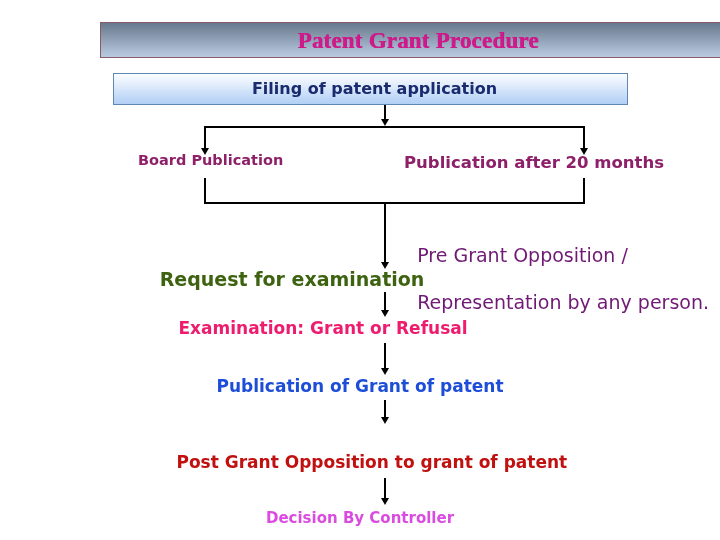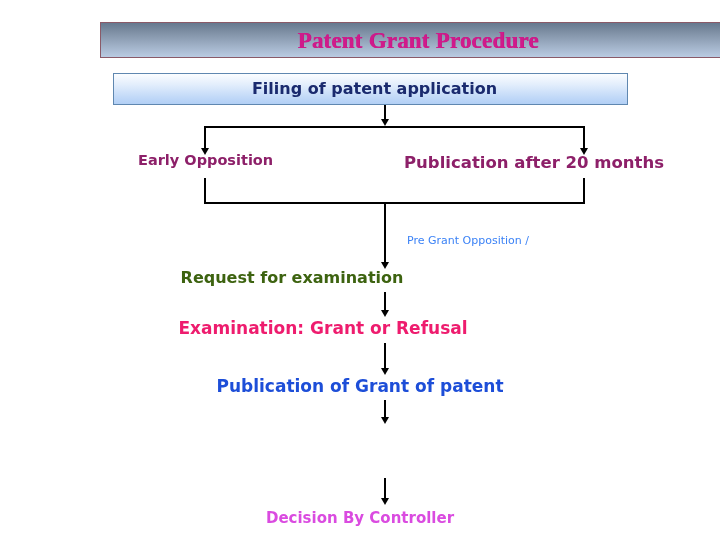--- a/index.html
+++ b/index.html
@@ -108,31 +108,31 @@
   }
   .lbl-after18 {
     left: 404px;
     top: 154px;
     font-size: 16.5px;
     color: #8d2069;
   }
   .lbl-pregrant {
     left: 393px;
     top: 220px;
-    font-size: 11px;
+    font-size: 19px;
     font-weight: normal;
-    color: #3b82f6;
+    color: #701a75;
     text-align: left;
     line-height: 1.25;
   }
   .lbl-request {
     left: 0px;
     top: 269px;
     width: 584px;
-    font-size: 16px;
+    font-size: 19px;
     color: #3d6310;
   }
   .lbl-exam {
     left: 0px;
     top: 319px;
     width: 646px;
     font-size: 17px;
     color: #ee1c6e;
   }
   .lbl-pubgrant {
@@ -175,52 +175,53 @@
   <div class="arrowhead" style="left:381px; top:119px;"></div>
 
   <div class="hline" style="left:204px; top:126px; width:381px;"></div>
 
   <div class="vline" style="left:204px; top:126px; height:24px;"></div>
   <div class="arrowhead" style="left:201px; top:148px;"></div>
 
   <div class="vline" style="left:583px; top:126px; height:24px;"></div>
   <div class="arrowhead" style="left:580px; top:148px;"></div>
 
-  <div class="flow-label lbl-early">Early Opposition</div>
+  <div class="flow-label lbl-early">Board Publication</div>
 
   <div class="flow-label lbl-after18">Publication after 20 months</div>
 
   <div class="vline" style="left:204px; top:178px; height:25px;"></div>
   <div class="vline" style="left:583px; top:178px; height:25px;"></div>
   <div class="hline" style="left:204px; top:202px; width:381px;"></div>
 
   <div class="vline" style="left:384px; top:202px; height:62px;"></div>
   <div class="arrowhead" style="left:381px; top:262px;"></div>
 
   <div class="flow-label lbl-pregrant">
     <span>Pre Grant Opposition /</span><br>
+    <span>Representation by any person.</span>
   </div>
 
   <div class="flow-label lbl-request">Request for examination</div>
 
   <div class="vline" style="left:384px; top:292px; height:20px;"></div>
   <div class="arrowhead" style="left:381px; top:310px;"></div>
 
   <div class="flow-label lbl-exam">Examination: Grant or Refusal</div>
 
   <div class="vline" style="left:384px; top:343px; height:27px;"></div>
   <div class="arrowhead" style="left:381px; top:368px;"></div>
 
   <div class="flow-label lbl-pubgrant">Publication of Grant of patent</div>
 
   <div class="vline" style="left:384px; top:400px; height:19px;"></div>
   <div class="arrowhead" style="left:381px; top:417px;"></div>
 
   <div class="flow-label lbl-postgrant">
-    <br>
+    <span>Post Grant Opposition to grant of patent</span><br>
   </div>
 
   <div class="vline" style="left:384px; top:478px; height:22px;"></div>
   <div class="arrowhead" style="left:381px; top:498px;"></div>
 
   <div class="flow-label lbl-decision">Decision By Controller</div>
 
 </div>
 
 </body></html>

